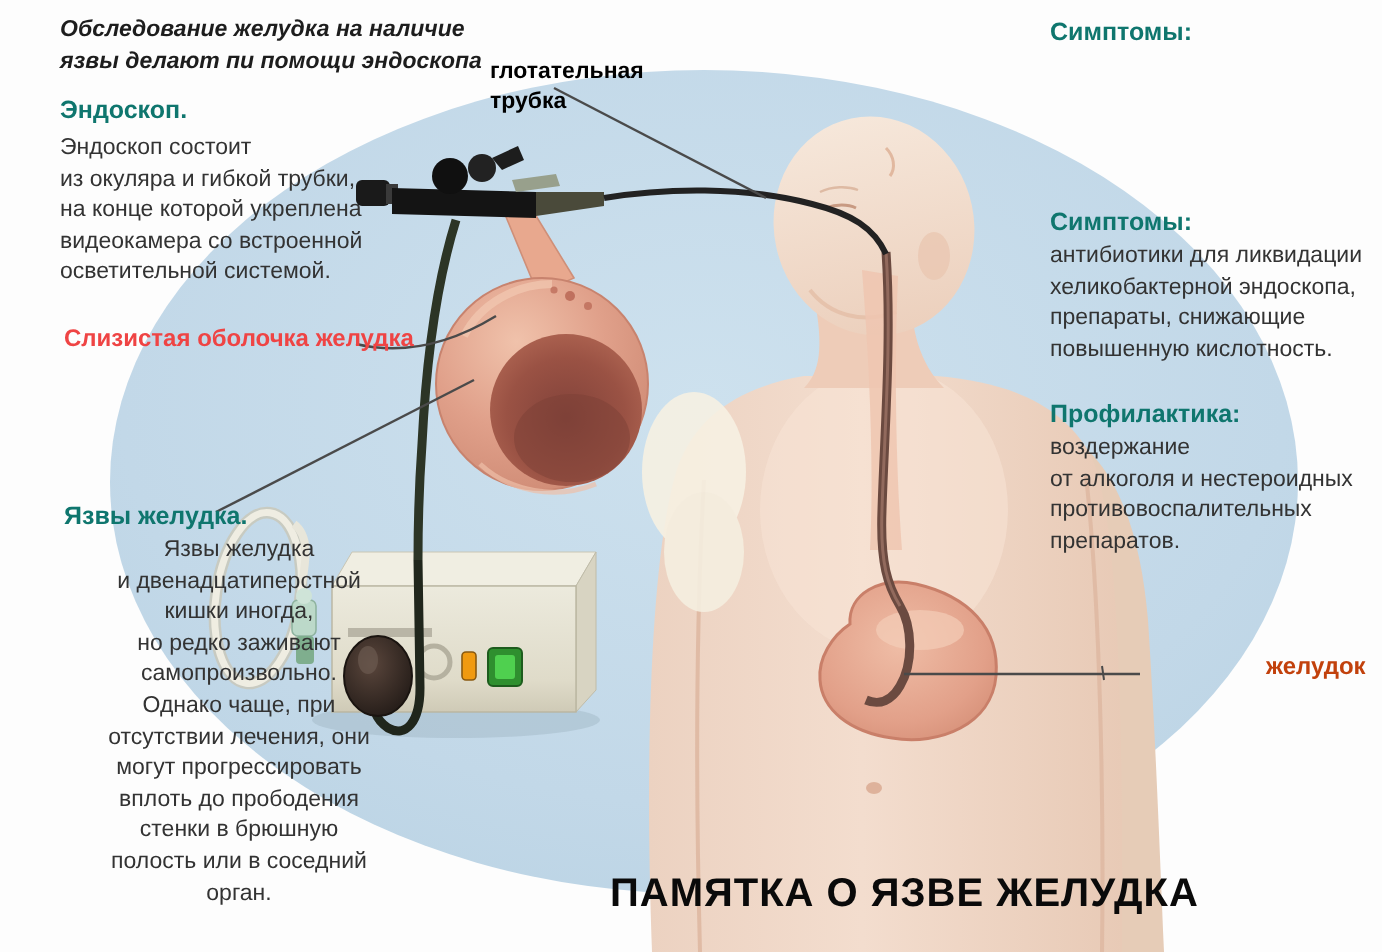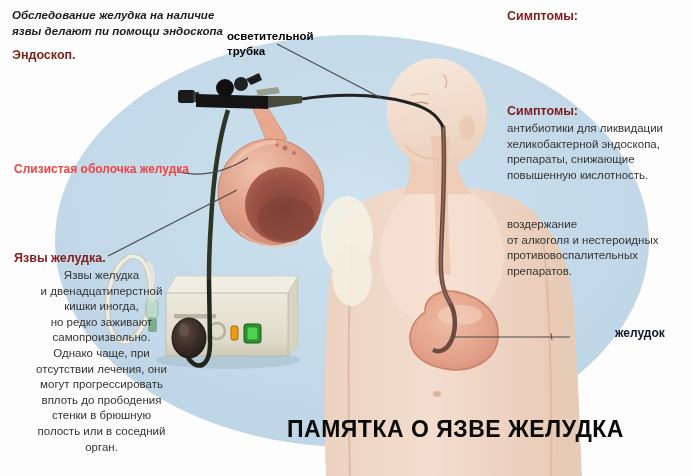--- a/index.html
+++ b/index.html
@@ -3,39 +3,39 @@
 <meta charset="utf-8">
 <style>
   html,body{margin:0;padding:0;background:#ffffff;}
   .canvas{
     position:relative;width:691px;height:476px;overflow:hidden;
     background:#fdfdfd;
     font-family:"Liberation Sans", sans-serif;
     -webkit-font-smoothing:antialiased;
   }
   .canvas svg.illustration{position:absolute;left:0;top:0;}
-  .txt{position:absolute;color:#2f2f2f;white-space:pre-line;}
+  .txt{position:absolute;color:#2f2f2f;white-space:pre-line;margin-left:18px;}
   .intro{left:12px;top:7px;width:240px;font-size:11.5px;line-height:16px;
          font-weight:bold;font-style:italic;color:#1d1d1d;}
-  .h-blk{font-size:12.5px;font-weight:bold;color:#7f1d1d;}
+  .h-blk{font-size:12.5px;font-weight:bold;color:#0f766e;}
   .b-blk{font-size:11.5px;line-height:15.6px;color:#333;}
   .endo-h{left:12px;top:48px;}
   .endo-b{left:12px;top:67px;width:190px;}
   .mucosa{left:14px;top:162px;font-size:12px;font-weight:bold;color:#ef4444;}
   .ulcer-h{left:14px;top:251px;}
   .ulcer-b{left:14px;top:268px;width:175px;text-align:center;}
   .sym-h{left:507px;top:9px;}
   .sym-b{left:507px;top:26px;width:180px;}
   .tre-h{left:507px;top:104px;}
   .tre-b{left:507px;top:121px;width:180px;}
   .pre-h{left:507px;top:200px;}
   .pre-b{left:507px;top:217px;width:180px;}
   .tube-lbl{left:227px;top:29px;font-size:11.5px;line-height:15px;font-weight:bold;color:#000;}
-  .stomach-lbl{left:575px;top:326px;font-size:12px;font-weight:bold;color:#0f172a;padding-left:40px;}
-  .title{left:287px;top:416px;font-size:23px;font-weight:bold;color:#0a0a0a;letter-spacing:0.5px;white-space:nowrap;}
+  .stomach-lbl{left:575px;top:326px;font-size:12px;font-weight:bold;color:#c2410c;padding-left:40px;}
+  .title{left:287px;top:436px;font-size:20px;font-weight:bold;color:#0a0a0a;letter-spacing:0.5px;white-space:nowrap;}
 </style>
 </head>
 <body>
 
 <div class="canvas">
 
   <svg class="illustration" width="691" height="476" viewBox="0 0 691 476">
     <defs>
       <radialGradient id="bgGrad" cx="50%" cy="40%" r="70%">
         <stop offset="0%" stop-color="#cde1ee"></stop>
@@ -188,20 +188,25 @@
       <path d="M277,44 L383,99"></path>
       <path d="M452,337 L570,337"></path>
       <path d="M551,333 L552,340" stroke-width="1"></path>
     </g>
   </svg>
 
   <div class="txt intro">Обследование желудка на наличие
 язвы делают пи помощи эндоскопа</div>
 
   <div class="txt h-blk endo-h">Эндоскоп.</div>
+  <div class="txt b-blk endo-b">Эндоскоп состоит
+из окуляра и гибкой трубки,
+на конце которой укреплена
+видеокамера со встроенной
+осветительной системой.</div>
 
   <div class="txt mucosa">Слизистая оболочка желудка</div>
 
   <div class="txt h-blk ulcer-h">Язвы желудка.</div>
   <div class="txt b-blk ulcer-b">Язвы желудка
 и двенадцатиперстной
 кишки иногда,
 но редко заживают
 самопроизвольно.
 Однако чаще, при
@@ -213,23 +218,24 @@
 орган.</div>
 
   <div class="txt h-blk sym-h">Симптомы:</div>
 
   <div class="txt h-blk tre-h">Симптомы:</div>
   <div class="txt b-blk tre-b">антибиотики для ликвидации
 хеликобактерной эндоскопа,
 препараты, снижающие
 повышенную кислотность.</div>
 
+  <div class="txt h-blk pre-h">Профилактика:</div>
   <div class="txt b-blk pre-b">воздержание
 от алкоголя и нестероидных
 противовоспалительных
 препаратов.</div>
 
-  <div class="txt tube-lbl">осветительной
+  <div class="txt tube-lbl">глотательная
 трубка</div>
   <div class="txt stomach-lbl">желудок</div>
 
   <div class="txt title">ПАМЯТКА О ЯЗВЕ ЖЕЛУДКА</div>
 </div>
 
 </body></html>

